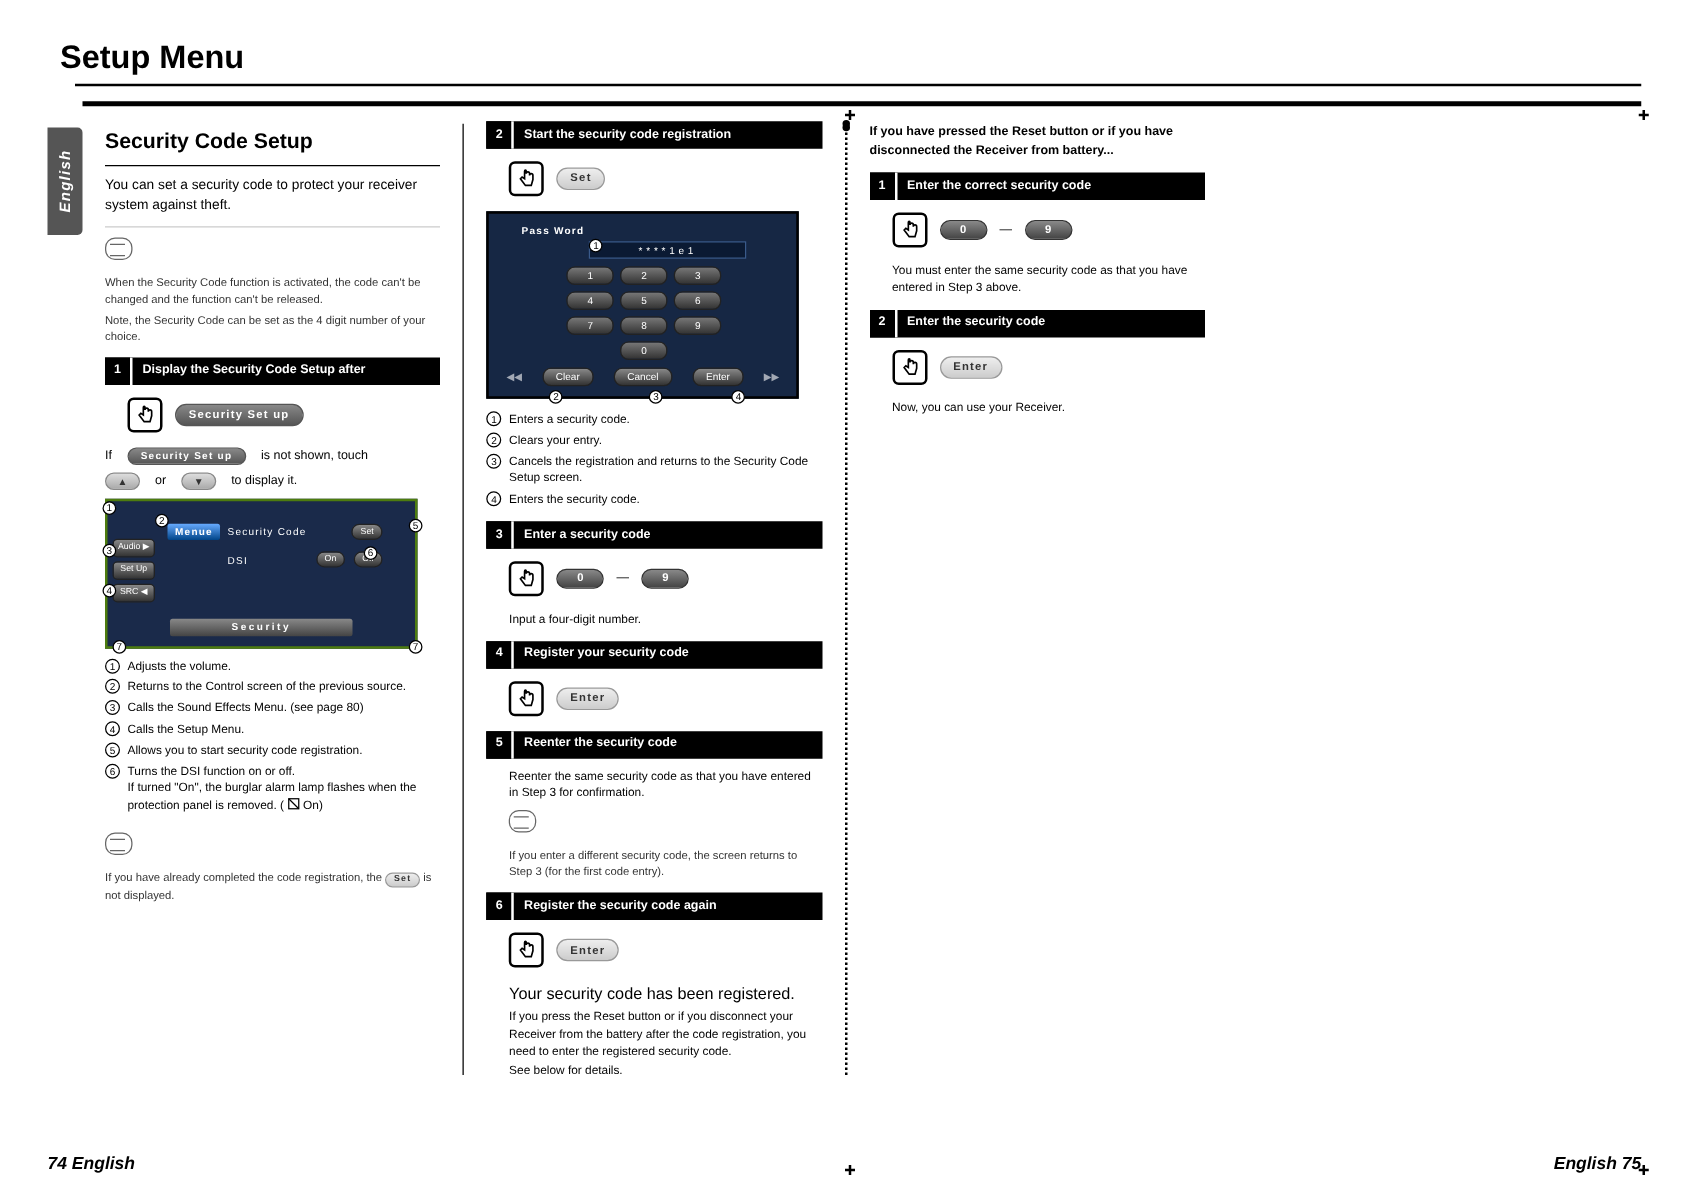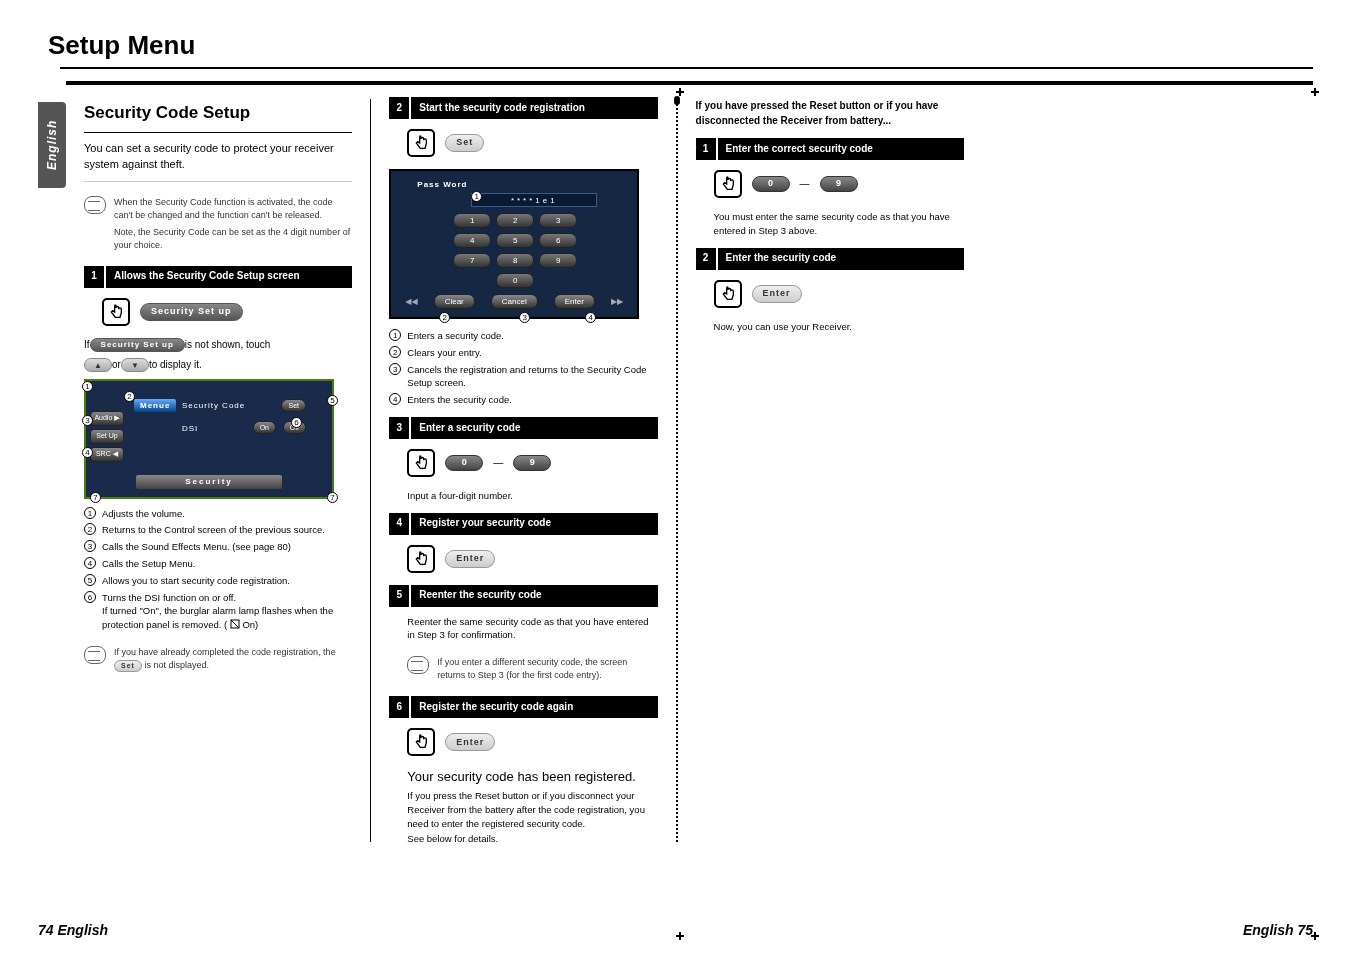--- a/index.html
+++ b/index.html
@@ -92,21 +92,21 @@
   .section-rule {
     height: 1px;
     background: #000;
     margin-bottom: 8px;
   }
   .intro {
     font-size: 11px;
     margin-bottom: 8px;
   }
   .hr-light { height:1px; background:#ccc; margin:8px 0; }
-  .note-row { display:flex; gap:8px; margin:14px 0; font-size:9px; color:#333; }
+  .note-row { display:flex; gap:8px; margin:4px 0; font-size:9px; color:#333;flex-direction:column; }
   .note-row .ico { flex:0 0 22px; }
   .ico-note {
     width: 22px; height: 18px;
     border: 1.5px solid #666; border-radius: 8px;
     position: relative;
   }
   .ico-note::after {
     content:"";
     position:absolute; left:3px; top:4px; width:12px; height:8px;
     border-top:1px solid #666; border-bottom:1px solid #666;
@@ -155,21 +155,21 @@
     display:inline-flex; align-items:center; justify-content:center;
     min-width: 38px; height:16px; border-radius:8px;
     background: linear-gradient(#888,#444); color:#fff; font-size:9px; font-weight:bold;
     border:1px solid #333;
   }
   .btn-arrow {
     display:inline-flex; align-items:center; justify-content:center;
     width:28px; height:14px; border-radius:7px;
     background: linear-gradient(#ddd,#aaa); border:1px solid #888; font-size:8px; color:#333;
   }
-  .if-line { font-size:10px; margin:6px 0; display:flex; align-items:center; gap:0; flex-wrap:wrap;}
+  .if-line { font-size:10px; margin:6px 0; display:flex; align-items:center; gap:12px; flex-wrap:wrap;}
   
   .screen {
     width: 250px; height: 120px;
     background: #1a2a4a;
     border: 2px solid #4d7c0f;
     position: relative;
     margin: 6px 0; color:#fff; font-size:8px;
     overflow:hidden;
   }
   .screen .title-strip {
@@ -272,21 +272,21 @@
             <div class="ico-note"></div>
           </div>
         <div>
           <div>When the Security Code function is activated, the code can't be changed and the function can't be released.</div>
           <div style="margin-top:4px;">Note, the Security Code can be set as the 4 digit number of your choice.</div>
         </div>
       </div>
 
       <div class="step-bar">
         <div class="num">1</div>
-        <div class="txt">Allows the Security Code Setup screen</div>
+        <div class="txt">Display the Security Code Setup after</div>
       </div>
 
       <div class="touch-row">
         <div class="touch-icon">
           <svg viewBox="0 0 24 24">
               <path fill="none" stroke="#000" stroke-width="2" d="M10 3v9l-3-2-2 2 6 8h7l2-7V8c0-3-4-3-4 0V6c0-3-4-3-4 0V3c0-2-2-2-2 0z"></path>
             </svg>
         </div>
         <span class="btn-pill dark">Security Set up</span>
       </div>

